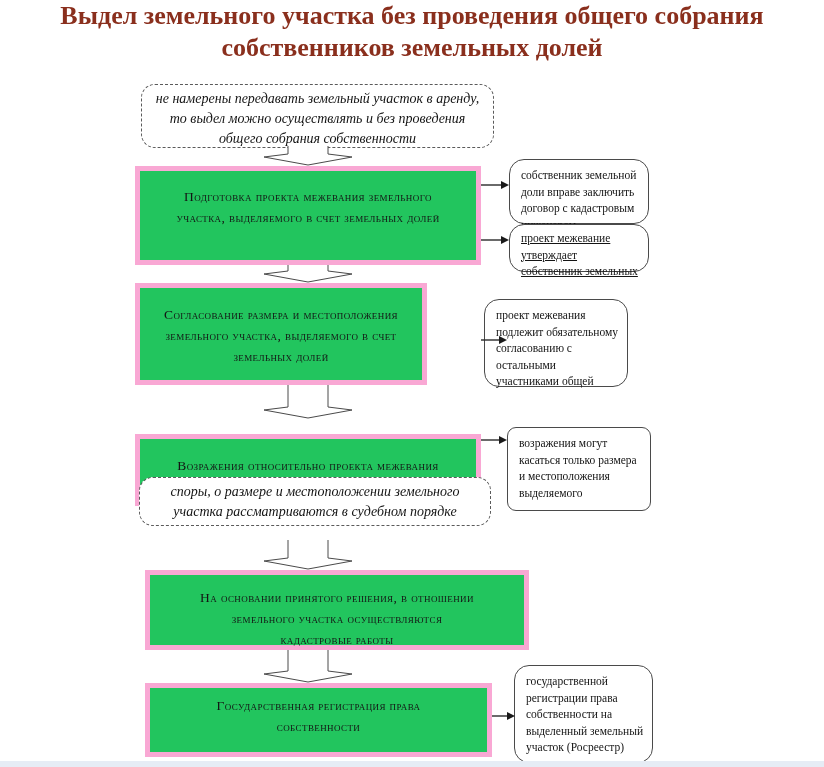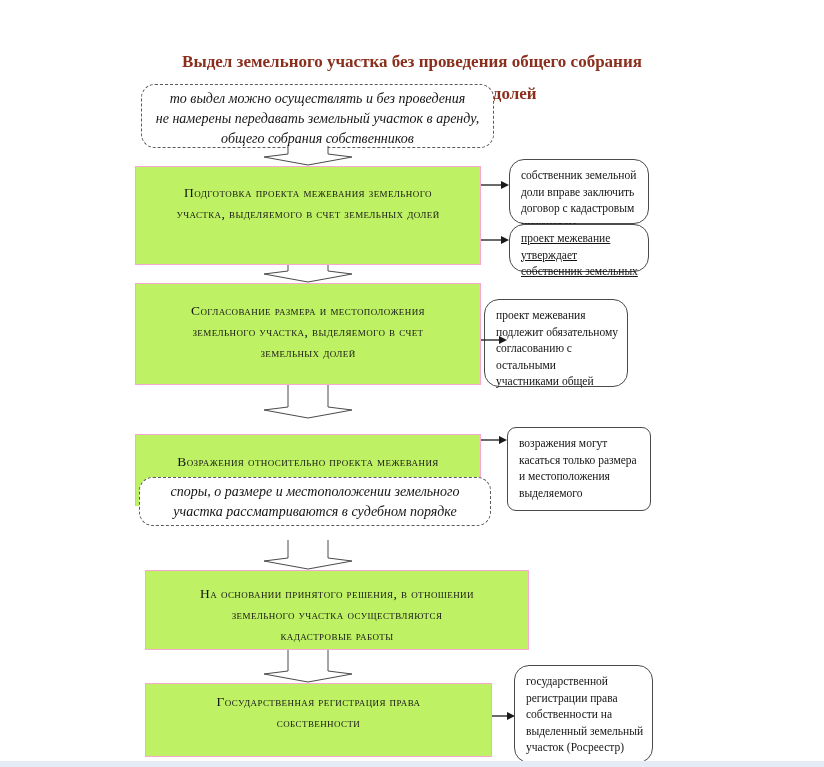--- a/index.html
+++ b/index.html
@@ -10,28 +10,27 @@
     font-family:"Liberation Serif", serif;
     overflow:hidden;
   }
   .bottom-strip {
     position:absolute; left:0; bottom:0; width:824px; height:6px;
     background:#e6ecf5;
   }
   .title {
     position:absolute; left:0; top:8; width:824px;
     text-align:center;
-    font-weight:bold; font-size:17px; line-height:32px;
+    font-weight:bold; font-size:26px; line-height:32px;
     color:#8a2f1d;
-    margin-top:46px;
   }
   .box {
     position:absolute;
-    border:1px solid #f9a8d4;
-    background:#bef264;
+    border:5px solid #f9a8d4;
+    background:#22c55e;
     box-sizing:border-box;
   }
   .step-text {
     font-variant:small-caps;
     font-size:13.5px; color:#141414;
     text-align:center; letter-spacing:0.4px;
   }
   .step-line { line-height:21px; white-space:nowrap; }
   .note {
     position:absolute;
@@ -58,23 +57,23 @@
 <body>
 
 <div class="page">
 
   <div class="title">
     <div>Выдел земельного участка без проведения общего собрания</div>
     <div>собственников земельных долей</div>
   </div>
 
   <div class="note" style="left:141px; top:84px; width:353px; height:64px; padding-top:4px;">
+    <div class="note-line">не намерены передавать земельный участок в аренду,</div>
     <div class="note-line">то выдел можно осуществлять и без проведения</div>
-    <div class="note-line">не намерены передавать земельный участок в аренду,</div>
-    <div class="note-line">общего собрания собственников</div>
+    <div class="note-line">общего собрания собственности</div>
   </div>
 
   <svg class="conn blockarrow" style="left:262px; top:146px;" width="92" height="21">
     <path d="M26 0 L26 8 L2 11 L46 19 L90 11 L66 8 L66 0"></path>
   </svg>
 
   <div class="box step-text" style="left:135px; top:166px; width:346px; height:99px; padding-top:15px;">
     <div class="step-line">Подготовка проекта межевания земельного</div>
     <div class="step-line">участка, выделяемого в счет земельных долей</div>
   </div>
@@ -89,21 +88,21 @@
   </svg>
   <svg class="conn harrow" style="left:481px; top:234px;" width="29" height="12">
     <line x1="0" y1="6" x2="20" y2="6"></line>
       <polygon points="20,2 28,6 20,10"></polygon>
   </svg>
 
   <svg class="conn blockarrow" style="left:262px; top:265px;" width="92" height="19">
     <path d="M26 0 L26 6 L2 9 L46 17 L90 9 L66 6 L66 0"></path>
   </svg>
 
-  <div class="box step-text" style="left:135px; top:283px; width:346px; height:102px; padding-top:16px;">
+  <div class="box step-text" style="left:135px; top:283px; width:292px; height:102px; padding-top:16px;">
     <div class="step-line">Согласование  размера и местоположения</div>
     <div class="step-line">земельного участка, выделяемого в счет</div>
     <div class="step-line">земельных долей</div>
   </div>
 
   <div class="side" style="left:484px; top:291px; width:144px; height:88px;margin-top:8px;">проект межевания подлежит обязательному согласованию с остальными участниками общей</div>
 
   <svg class="conn harrow" style="left:481px; top:334px;" width="27" height="12">
     <line x1="0" y1="6" x2="18" y2="6"></line>
       <polygon points="18,2 26,6 18,10"></polygon>

